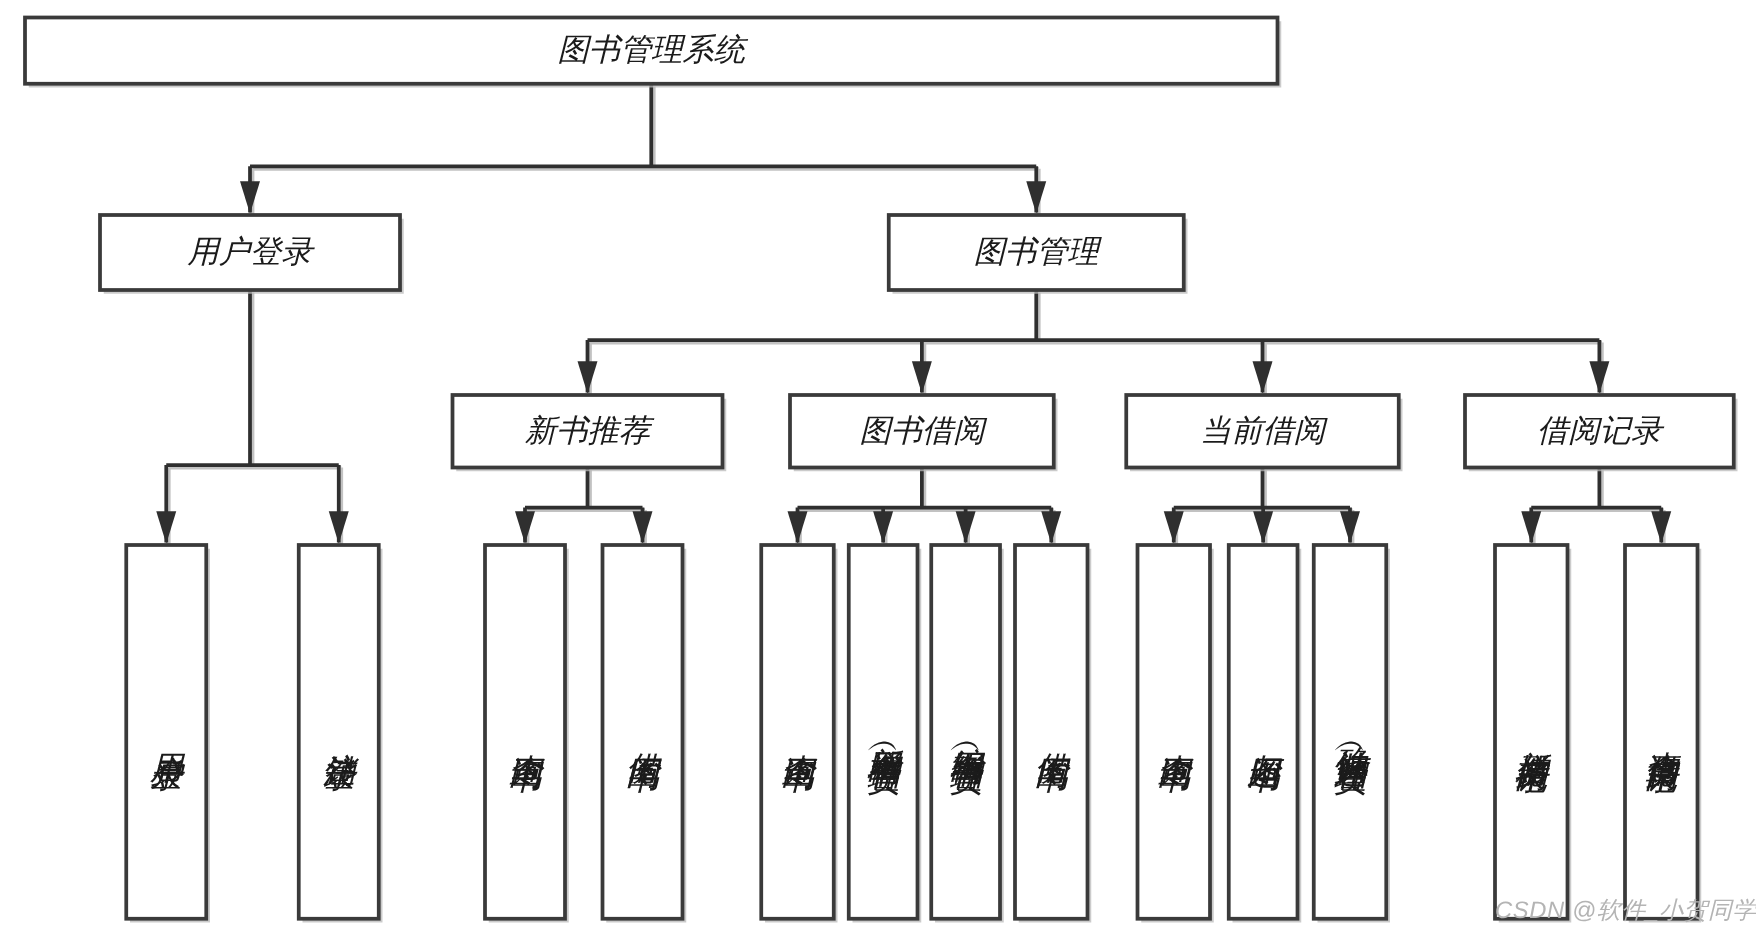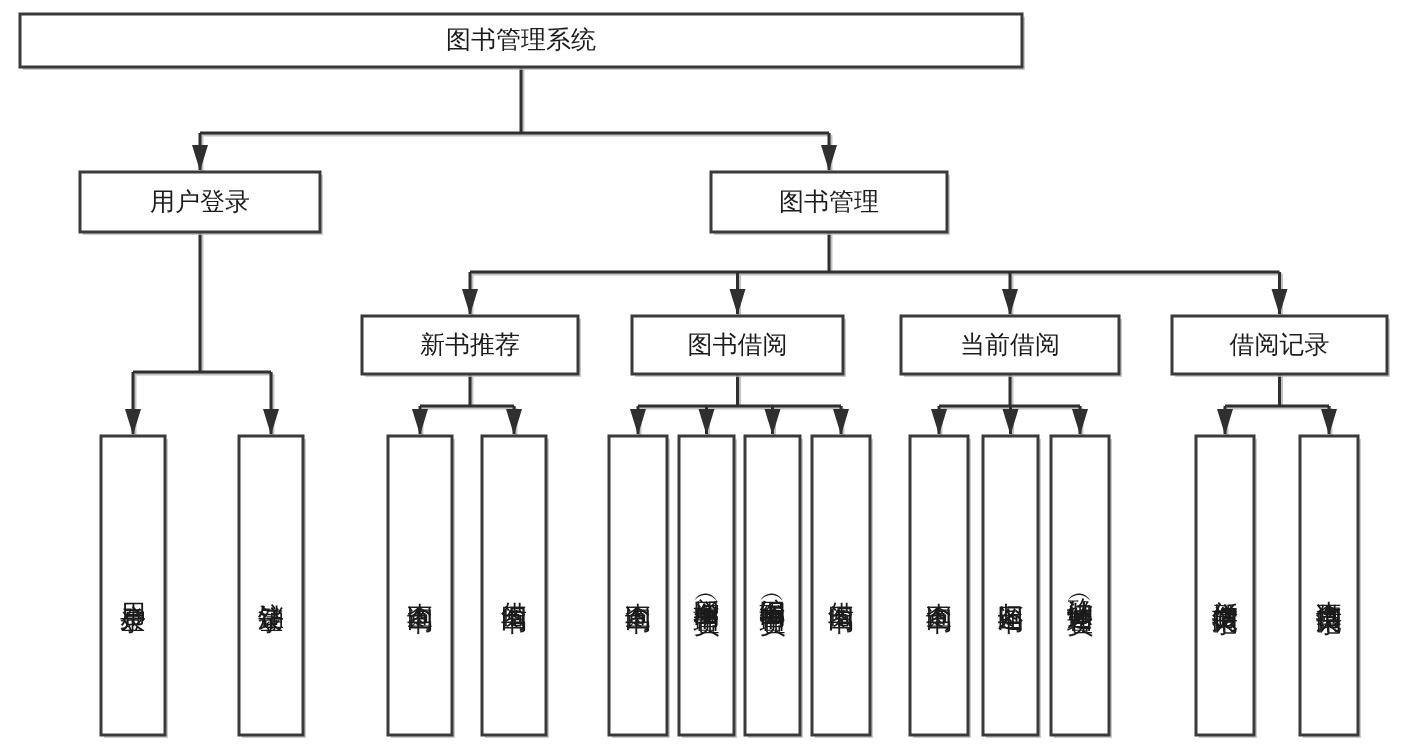--- a/index.html
+++ b/index.html
@@ -11,20 +11,21 @@
     width: 1405px;
     height: 747px;
     font-family: "Liberation Sans", "DejaVu Sans", sans-serif;
     overflow: hidden;
     position: relative;
   }
   #diagram-root {
     position: relative;
     width: 1246px;
     height: 747px;
+    font-style: italic;
   }
   svg.diagram-canvas {
     position: absolute;
     top: 0;
     left: 0;
     width: 1405px;
     height: 747px;
   }
   .node-box {
     fill: #ffffff;
@@ -269,13 +270,14 @@
       <div class="leaf-label-wrap" style="left: 1051px; top: 436px; width: 58px; height: 299px;">
         <span class="leaf-label">确认归还（管理员）</span>
       </div>
       <div class="leaf-label-wrap" style="left: 1196px; top: 436px; width: 58px; height: 299px;">
         <span class="leaf-label">新增借阅记录</span>
       </div>
       <div class="leaf-label-wrap" style="left: 1300px; top: 436px; width: 58px; height: 299px;">
         <span class="leaf-label">查询借阅记录</span>
       </div>
     </div>
+  <div class="watermark" style="left: 1196px; top: 715px;">CSDN @软件_小贺同学</div>
 </div>
 
 </body></html>

